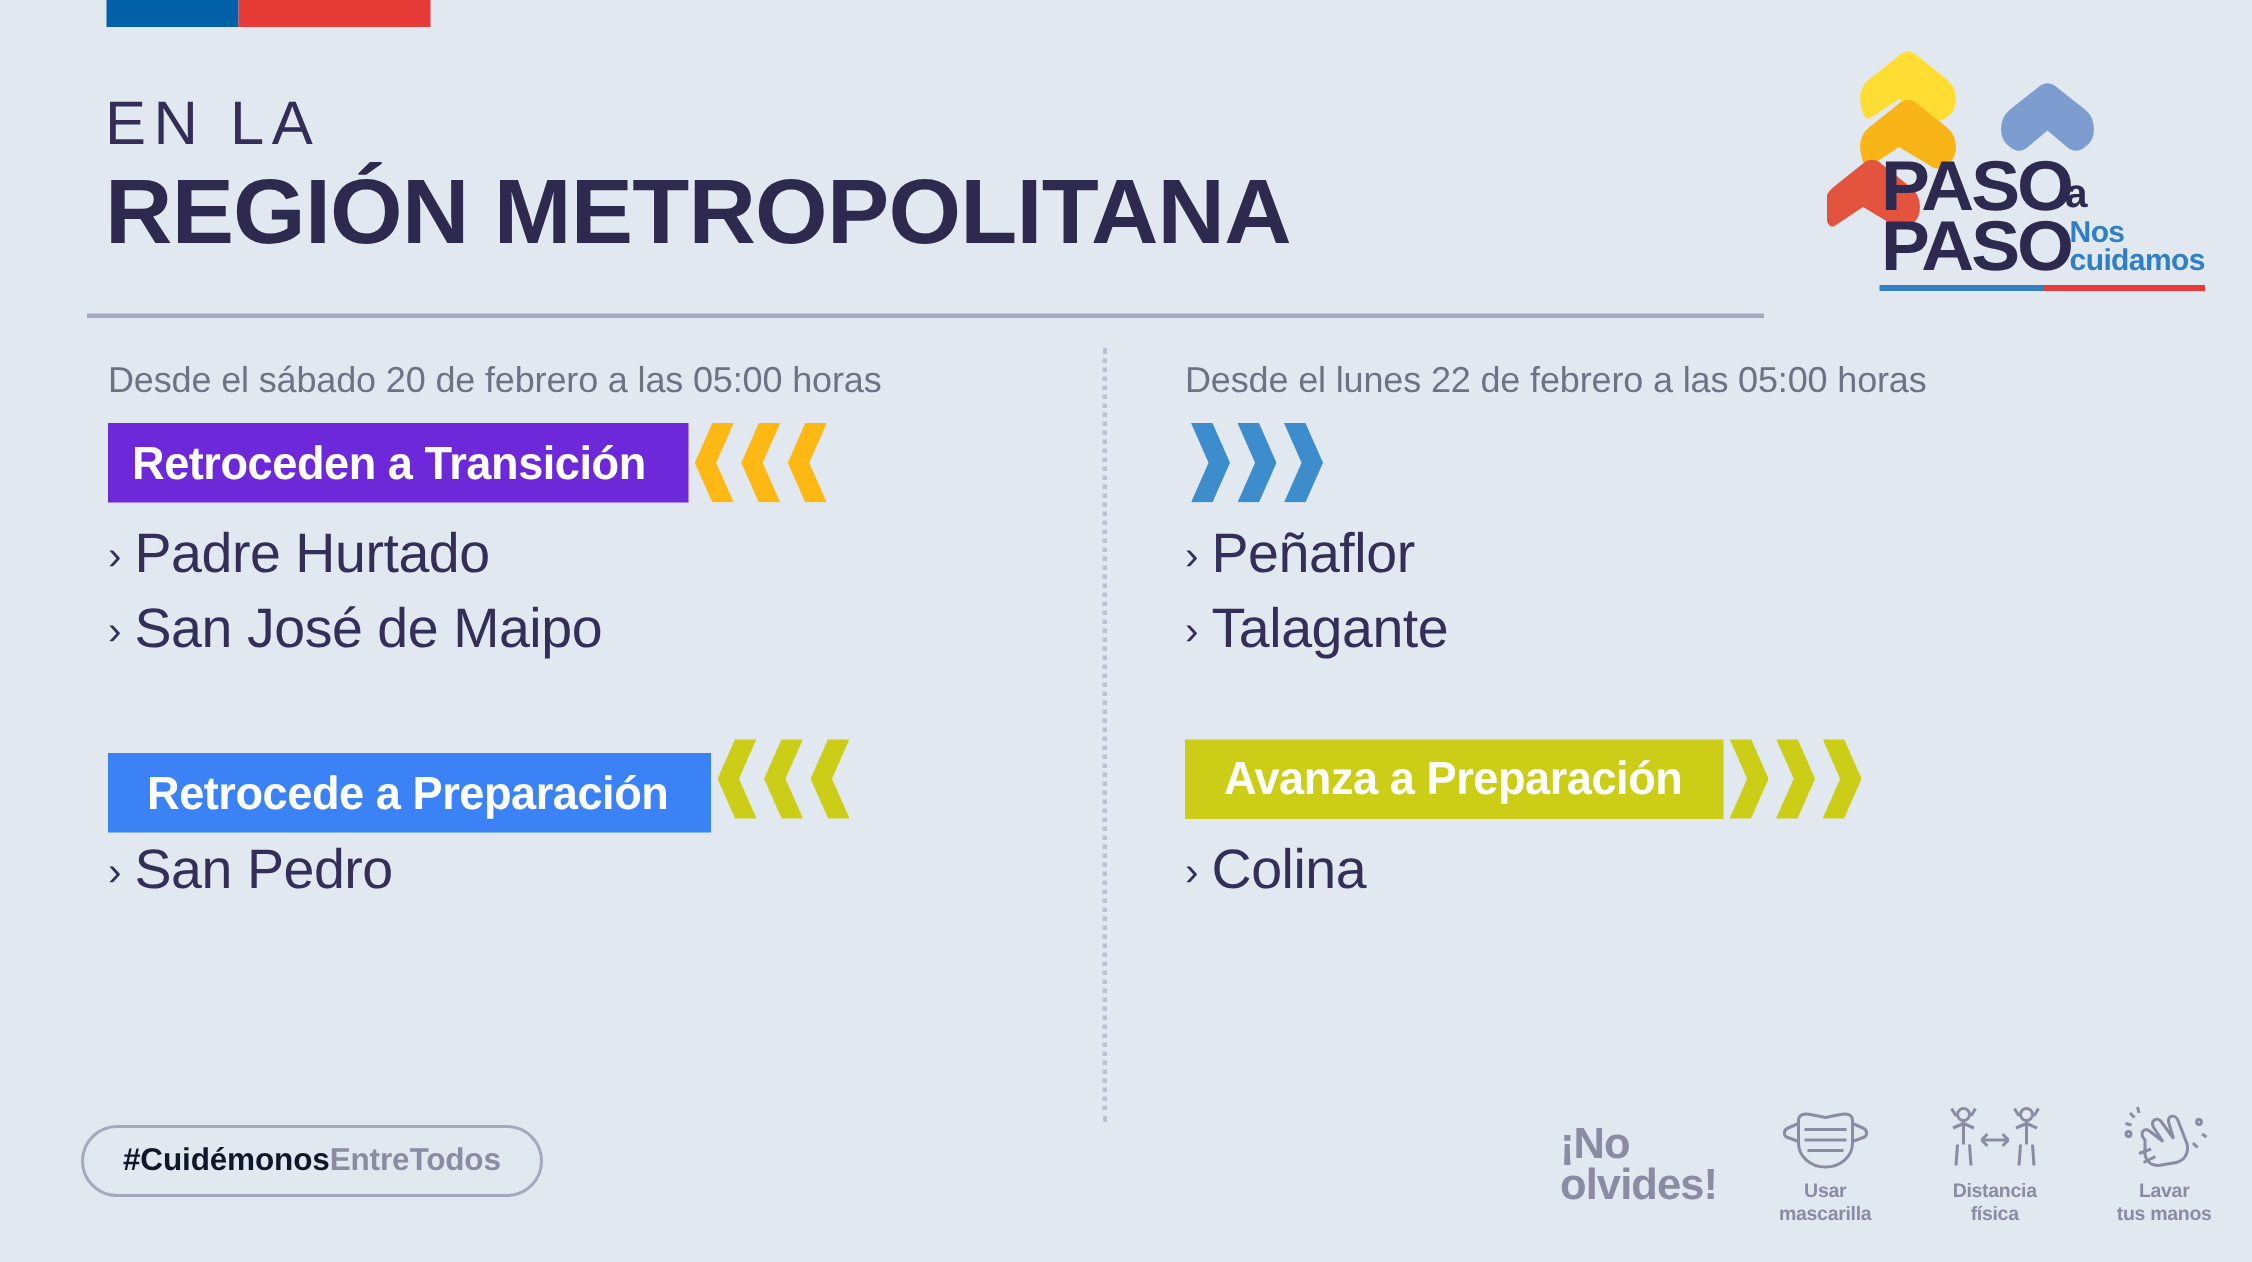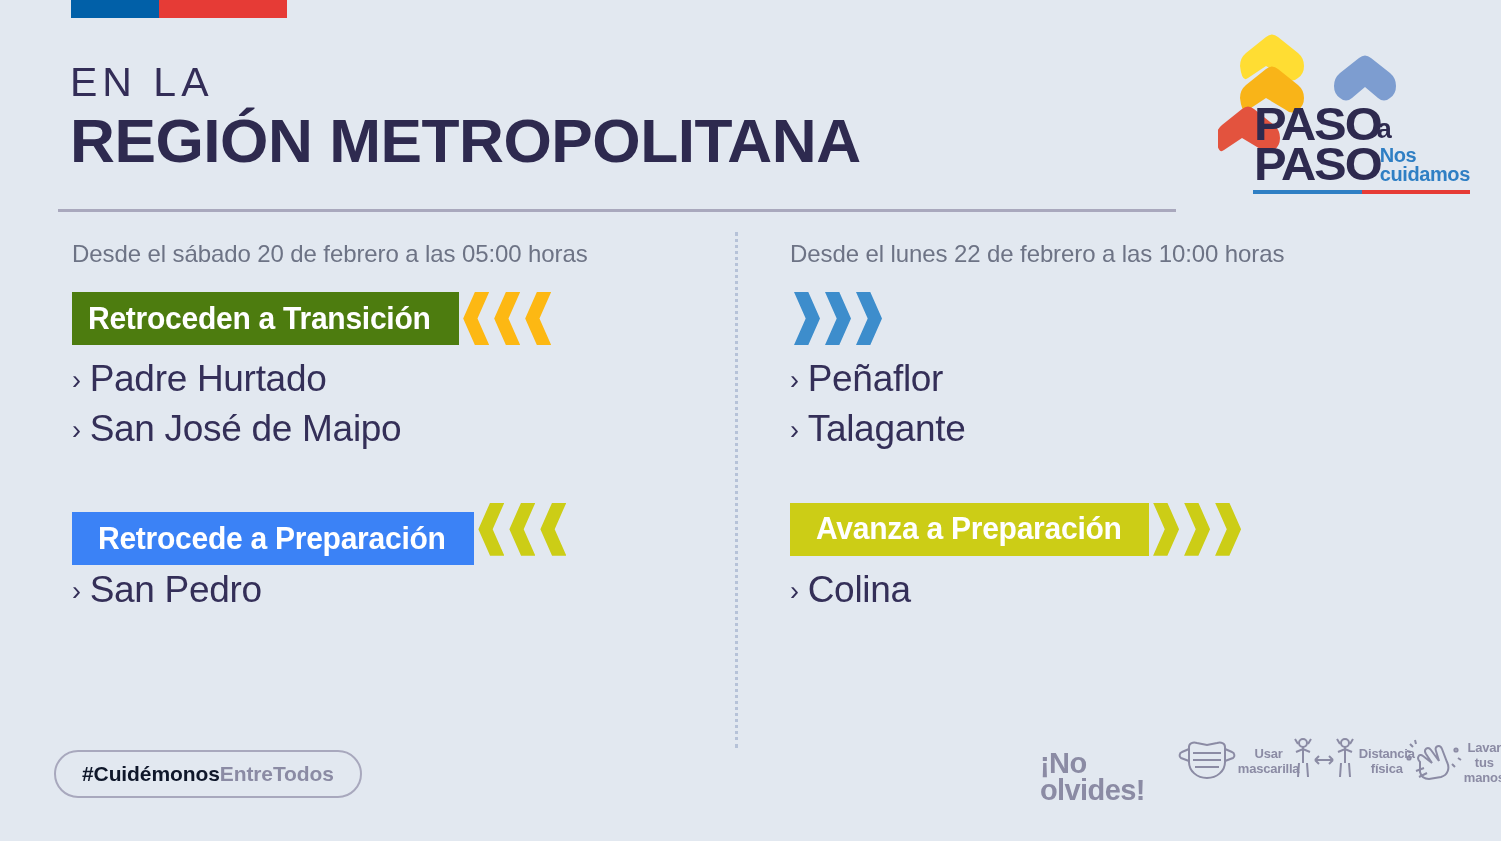--- a/index.html
+++ b/index.html
@@ -62,21 +62,21 @@
   .divider{
     position:absolute;left:735px;top:232px;width:0;height:516px;
     border-left:3px dotted #b6c2d8;
   }
   .col{position:absolute;top:240px;}
   .col-left{left:72px;width:630px;}
   .col-right{left:790px;width:650px;}
 
   .when{
     font-size:24px;color:#6d7385;font-weight:400;letter-spacing:-0.1px;
-    margin-bottom:24px;white-space:nowrap;
+    margin-bottom:14px;white-space:nowrap;
   }
 
   
   .group{margin-bottom:34px;}
   .banner{position:relative;height:53px;display:flex;align-items:center;}
   .banner .bar{
     height:53px;display:flex;align-items:center;
     padding:0 18px 0 26px;
   }
   .banner .bar span{
@@ -111,21 +111,21 @@
 
   
   .reminders{
     position:absolute;left:1040px;top:736px;
     display:flex;align-items:flex-start;gap:31px;
   }
   .no-olvides{
     color:#8b8ba4;font-weight:700;font-size:29px;line-height:0.92;
     letter-spacing:-0.6px;padding-top:14px;
   }
-  .rem{width:82px;display:flex;flex-direction:row;align-items:center;}
+  .rem{width:82px;display:flex;flex-direction:column;align-items:center;}
   .rem .glyph{height:46px;display:flex;align-items:flex-end;justify-content:center;}
   .rem .cap{
     margin-top:5px;text-align:center;color:#8b8ba4;
     font-size:13px;font-weight:700;line-height:1.14;letter-spacing:-0.2px;
   }
 </style>
 </head>
 <body>
 
 <div class="canvas">
@@ -167,21 +167,21 @@
     </div>
   </div>
 
   <div class="divider"></div>
 
   <div class="col col-left">
     <div class="when">Desde el sábado 20 de febrero a las 05:00 horas</div>
 
     <div class="group">
       <div class="banner">
-        <div class="bar" style="background:#4d7c0f;padding-left:16px;">
+        <div class="bar" style="background:#6d28d9;padding-left:16px;">
           <span>Retroceden a Transición</span>
         </div>
         <div class="arrows left">
           <div class="a" style="background:#fdb813;"></div>
           <div class="a" style="background:#fdb813;"></div>
           <div class="a" style="background:#fdb813;"></div>
         </div>
       </div>
       <div class="items">
         <div class="item">
@@ -209,21 +209,21 @@
       <div class="items">
         <div class="item">
           <span class="bullet">›</span>
           <span>San Pedro</span>
         </div>
       </div>
     </div>
   </div>
 
   <div class="col col-right">
-    <div class="when">Desde el lunes 22 de febrero a las 10:00 horas</div>
+    <div class="when">Desde el lunes 22 de febrero a las 05:00 horas</div>
 
     <div class="group">
       <div class="banner">
         <div class="arrows right">
           <div class="a" style="background:#3d8dcc;"></div>
           <div class="a" style="background:#3d8dcc;"></div>
           <div class="a" style="background:#3d8dcc;"></div>
         </div>
       </div>
       <div class="items">

